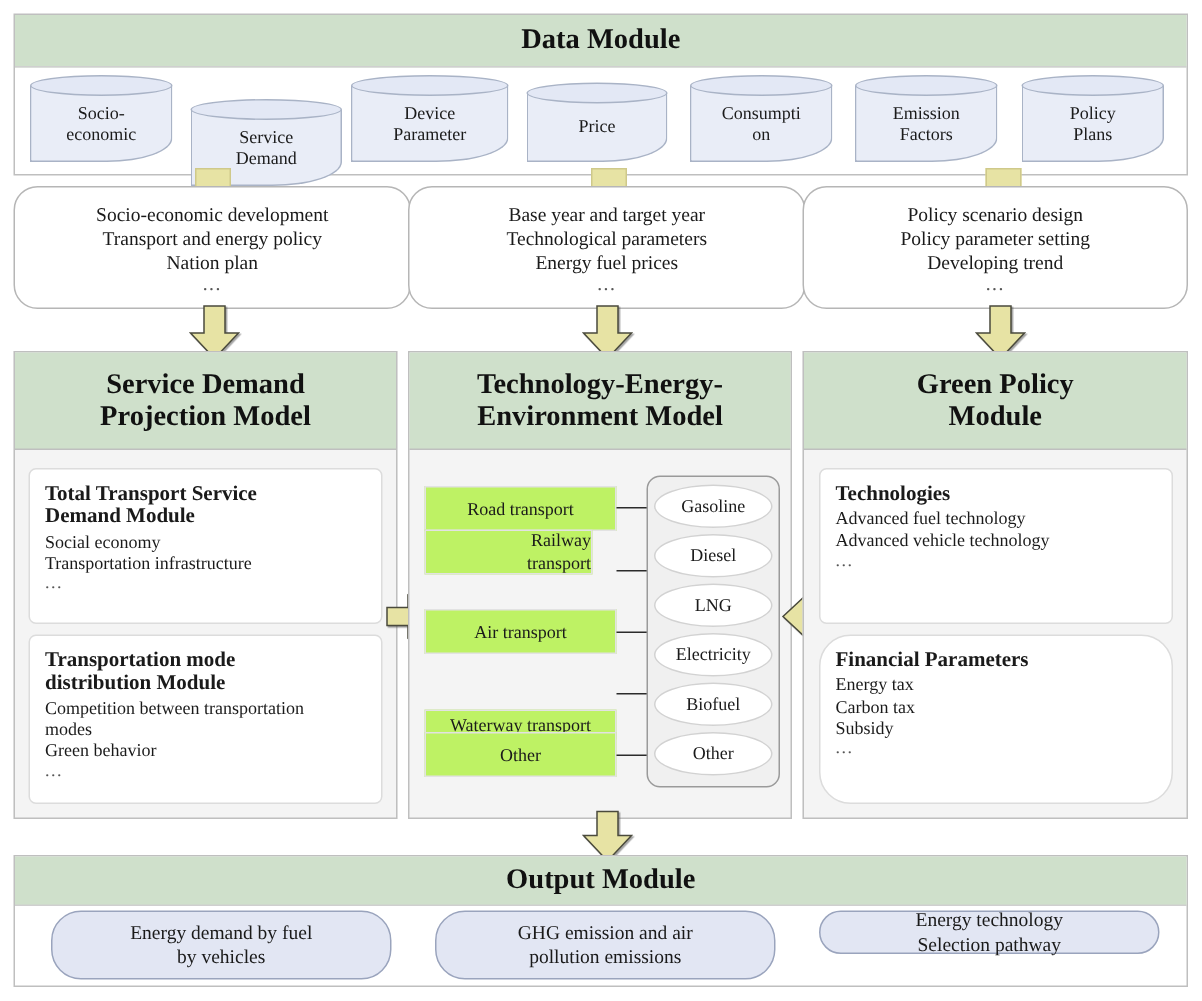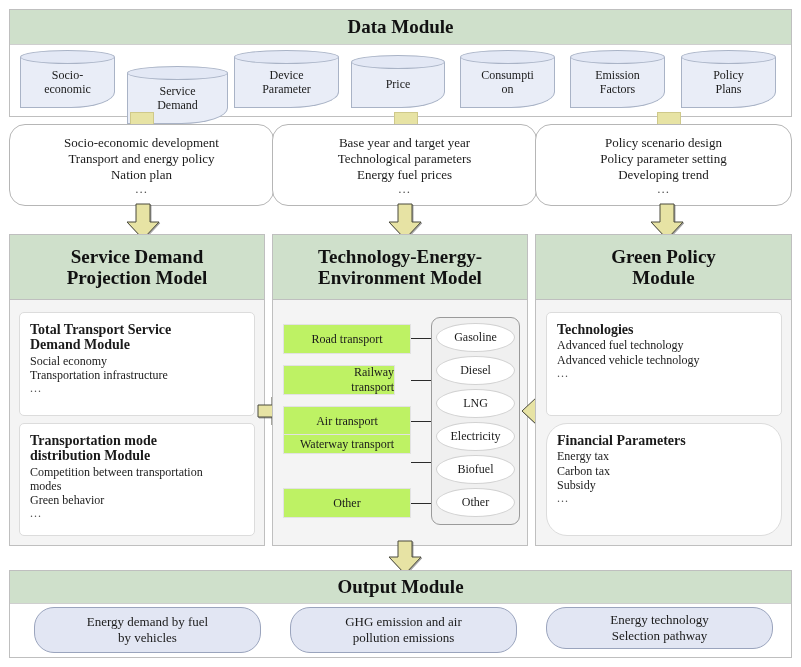--- a/index.html
+++ b/index.html
@@ -220,27 +220,27 @@
   </svg>
 
   <div class="module" style="left:272px;top:234px;width:256px;height:312px;">
     <div class="module-head" style="height:64px;font-size:19px;white-space:pre-line;">Technology-Energy-
 Environment Model</div>
   </div>
 
   <div class="modebox t12" style="left:283px;top:324px;width:128px;height:30px;">
       <span>Road transport</span>
     </div>
-  <div class="modebox t12" style="left:283px;top:365px;width:112px;height:30px;padding-left:36px;">
+  <div class="modebox t12" style="left:283px;top:353px;width:112px;height:30px;padding-left:36px;">
       <span>Railway transport</span>
     </div>
   <div class="modebox t12" style="left:283px;top:406px;width:128px;height:30px;">
       <span>Air transport</span>
     </div>
-  <div class="modebox t12" style="left:283px;top:434px;width:128px;height:20px;">
+  <div class="modebox t12" style="left:283px;top:473px;width:128px;height:20px;">
       <span>Waterway transport</span>
     </div>
   <div class="modebox t12" style="left:283px;top:488px;width:128px;height:30px;">
       <span>Other</span>
     </div>
 
   <div class="line" style="left:411px;top:338px;width:22px;height:1px;"></div>
   <div class="line" style="left:411px;top:380px;width:22px;height:1px;"></div>
   <div class="line" style="left:411px;top:462px;width:22px;height:1px;"></div>
   <div class="line" style="left:411px;top:503px;width:22px;height:1px;"></div>
@@ -300,18 +300,18 @@
     <div class="banner-head" style="height:32px;font-size:19px;">Output Module</div>
   </div>
   <div class="pill t13" style="left:34px;top:607px;width:227px;height:46px;">
     <span>Energy demand by fuel
 by vehicles</span>
   </div>
   <div class="pill t13" style="left:290px;top:607px;width:227px;height:46px;">
     <span>GHG emission and air
 pollution emissions</span>
   </div>
-  <div class="pill t13" style="left:546px;top:607px;width:227px;height:42px;">
+  <div class="pill t13" style="left:546px;top:607px;width:227px;height:29px;">
     <span>Energy technology
 Selection pathway</span>
   </div>
 
 </div>
 
 </body></html>

